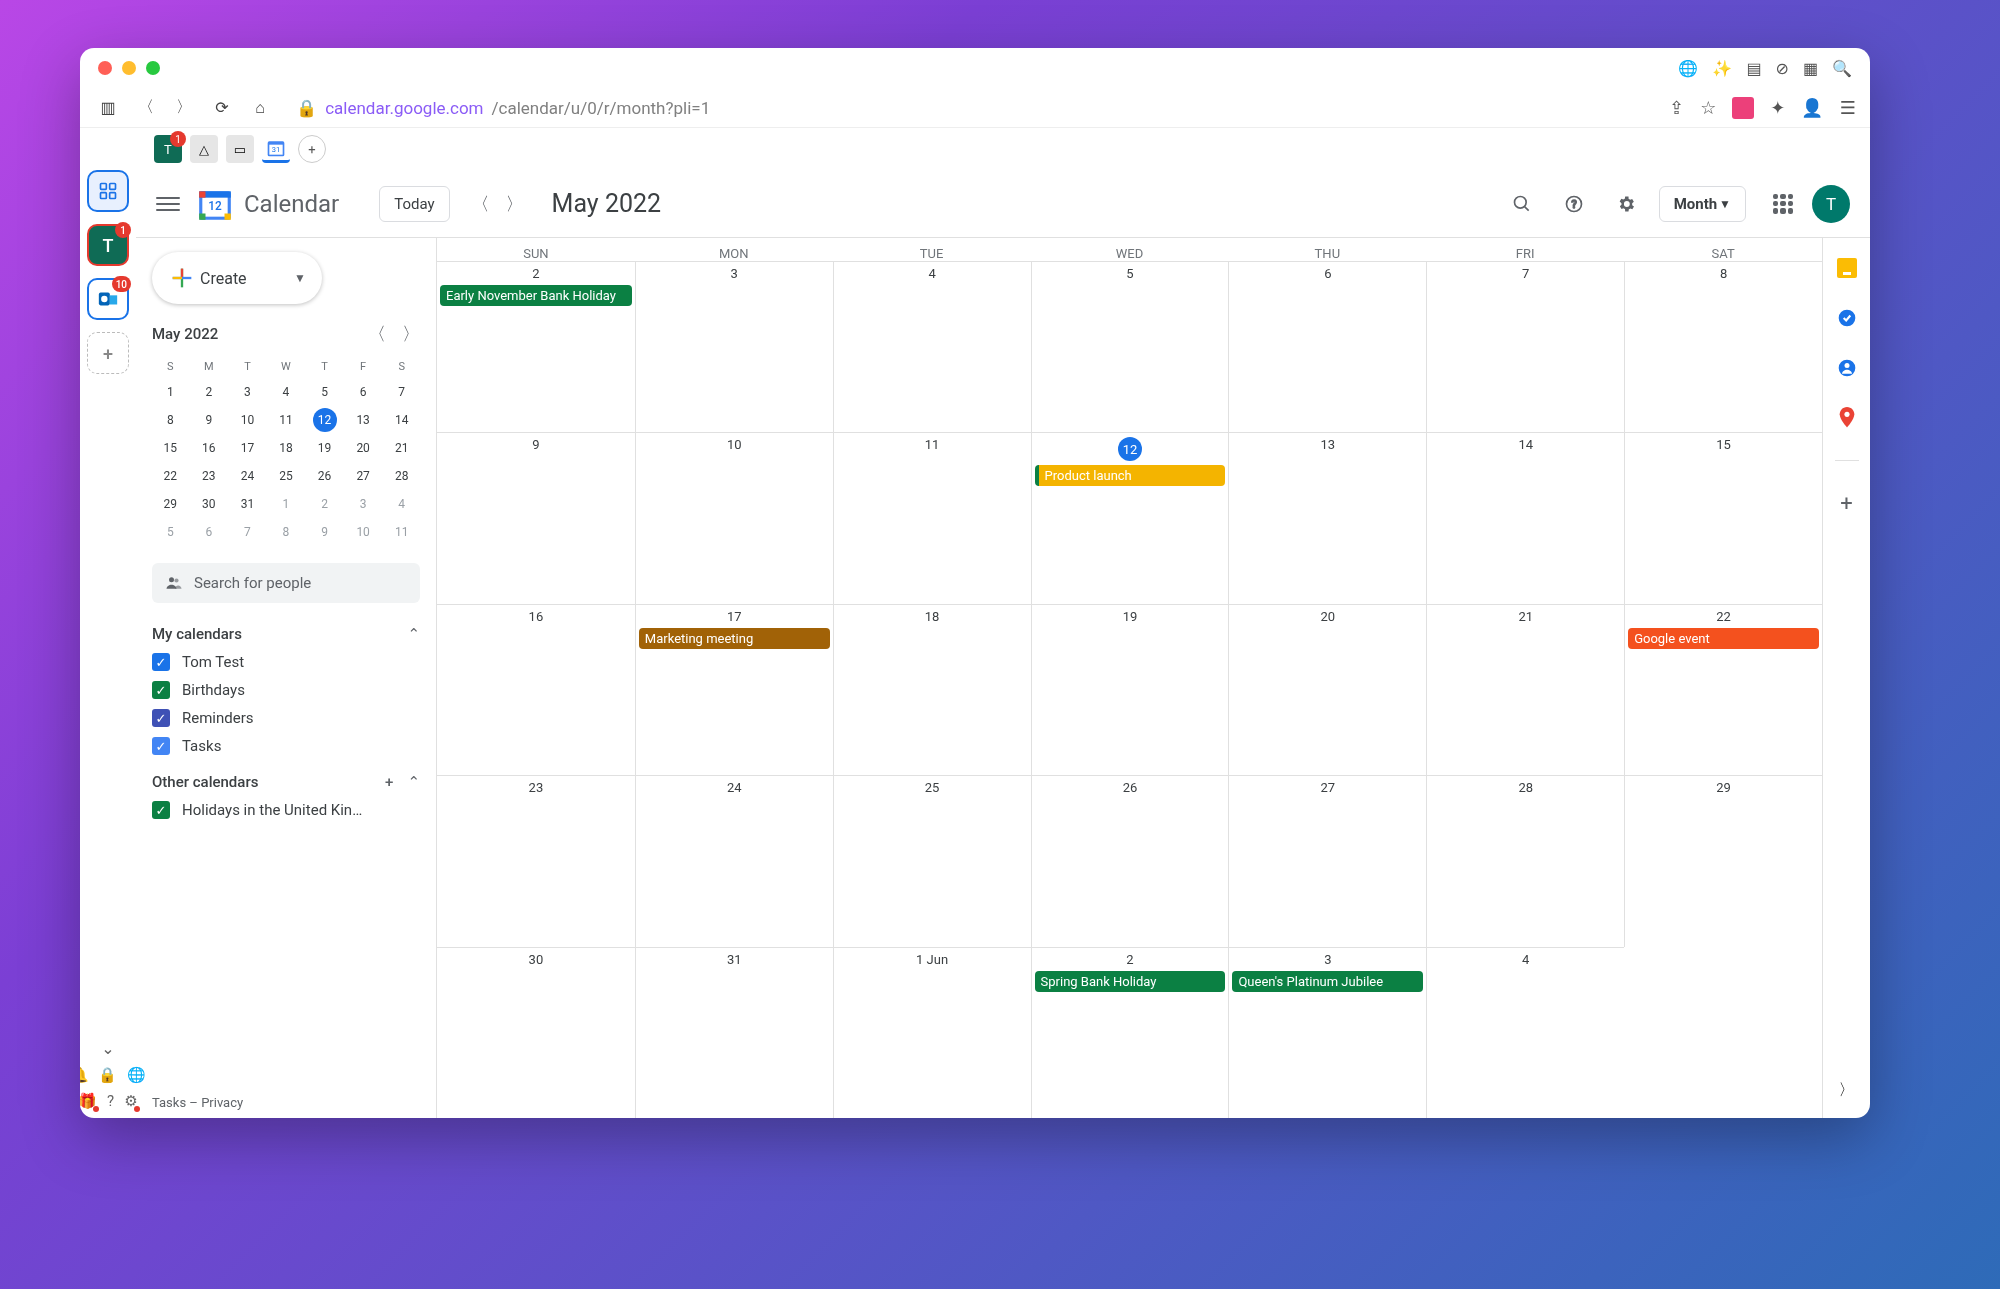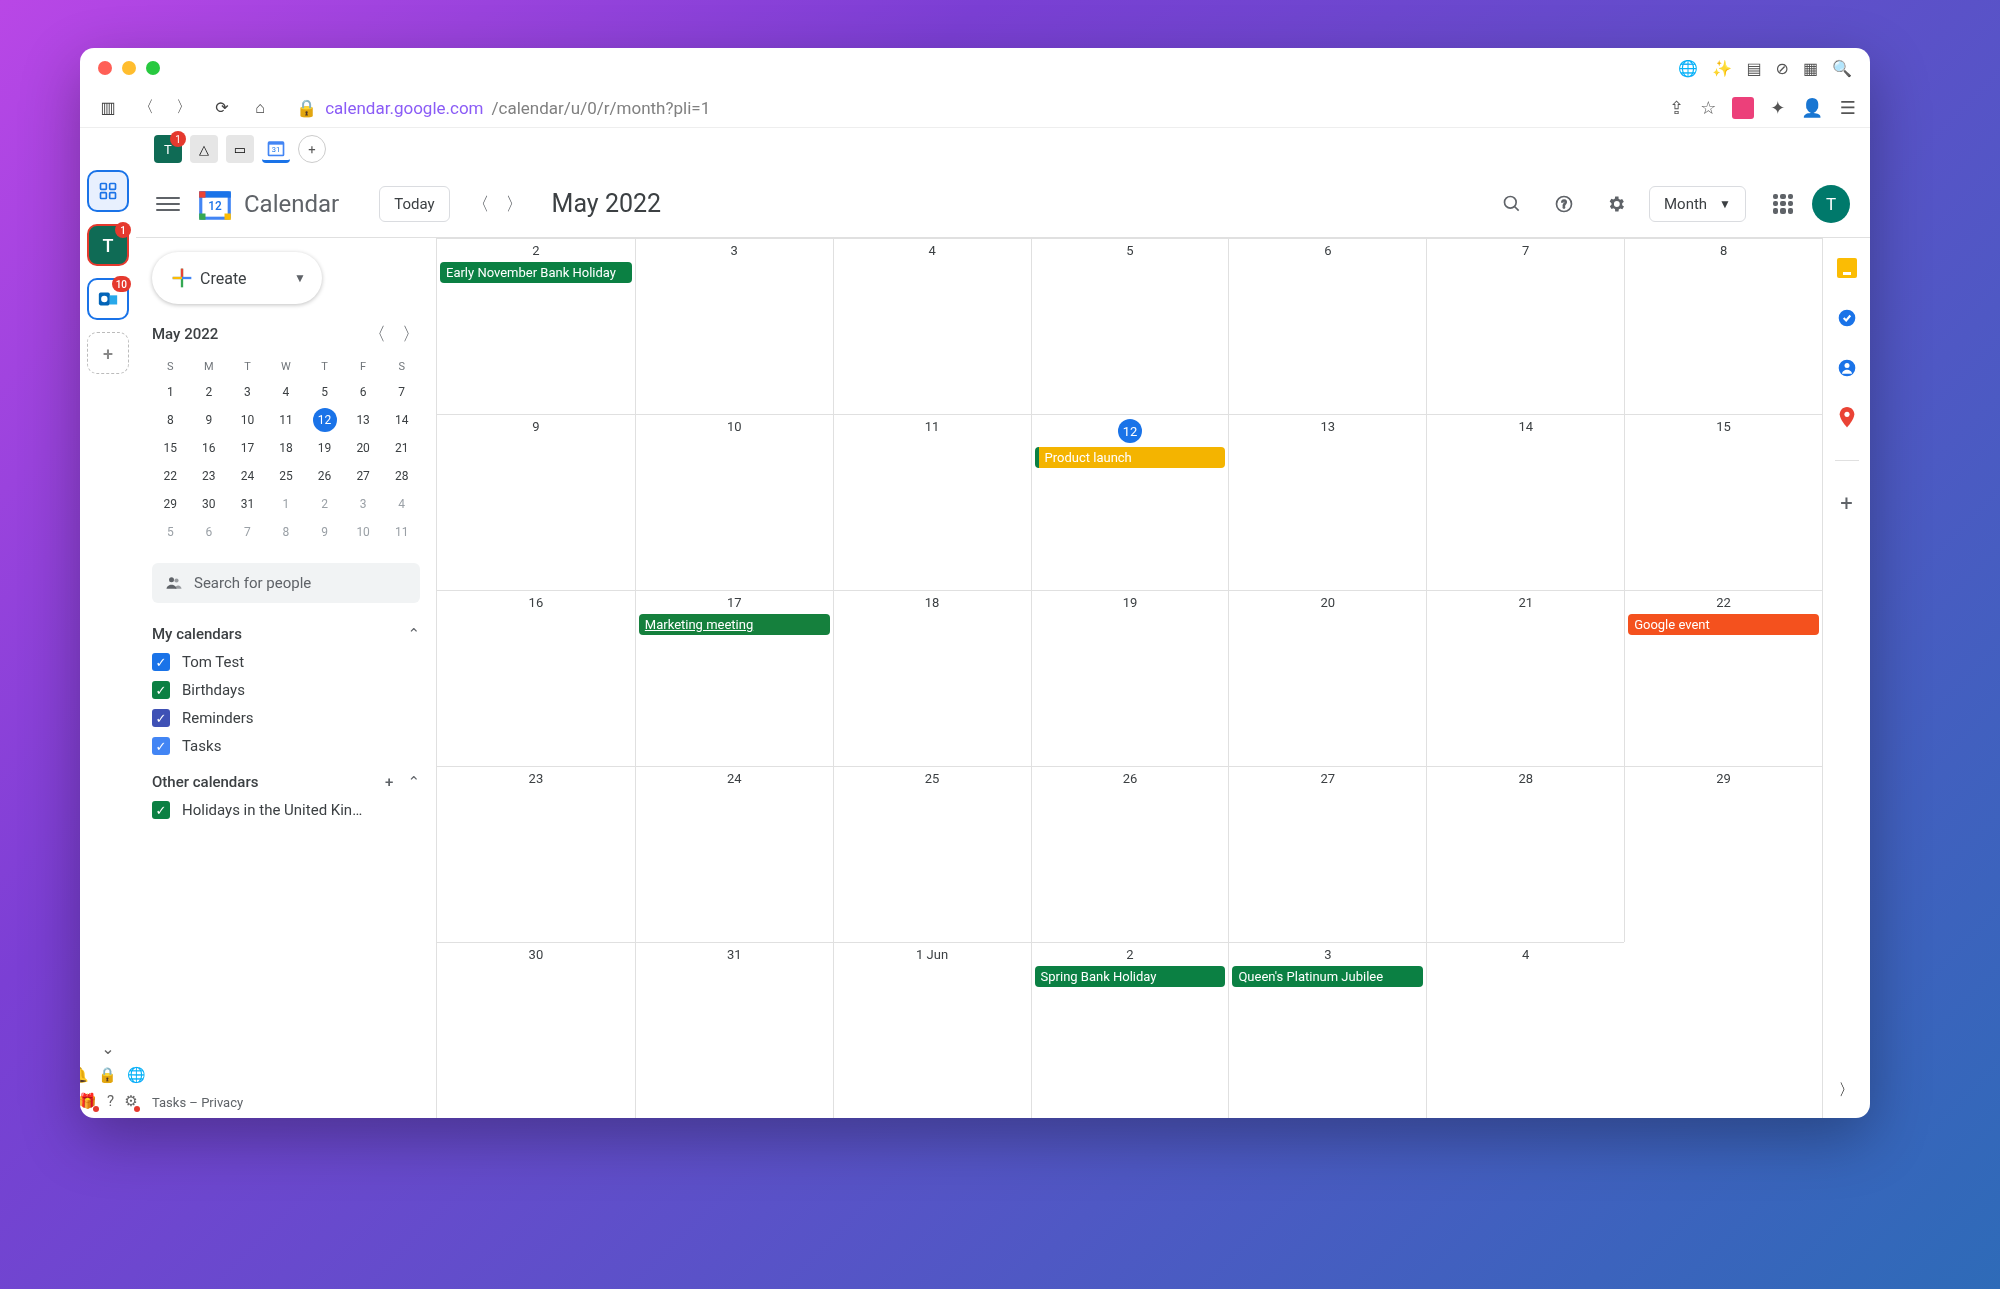--- a/index.html
+++ b/index.html
@@ -27,21 +27,21 @@
 .calheader { height:68px; display:flex; align-items:center; padding:0 20px; border-bottom:1px solid #e0e0e0; }
 .hamburger { width:24px; height:24px; display:flex; flex-direction:column; justify-content:center; gap:4px; margin-right:16px;}
 .hamburger span{height:2px;background:#5f6368;border-radius:2px;}
 .callogo { width:38px; height:38px; margin-right:10px; position:relative;}
 .calbrand { font-size:24px; color:#5f6368; margin-right:40px; }
 .todaybtn { padding:8px 14px; border:1px solid #dadce0; border-radius:6px; font-size:15px; color:#3c4043; margin-right:14px; }
 .navarrow { width:34px; height:34px; display:flex; align-items:center; justify-content:center; color:#5f6368; font-size:18px; border-radius:50%; }
 .headmonth { font-size:25px; color:#3c4043; margin-left:20px; }
 .headright { margin-left:auto; display:flex; align-items:center; gap:14px; }
 .iconbtn { width:38px; height:38px; display:flex; align-items:center; justify-content:center; color:#5f6368; border-radius:50%; font-size:19px; }
-.viewsel { padding:8px 14px; border:1px solid #dadce0; border-radius:6px; font-size:15px; color:#3c4043; display:flex; align-items:center; gap:12px;}
+.viewsel { padding:8px 14px; border:1px solid #dadce0; border-radius:6px; font-size:15px; color:#3c4043; display:flex; align-items:center; gap:2px;font-weight:bold;}
 .apps9 { width:20px; height:20px; display:grid; grid-template-columns:repeat(3,1fr); gap:2px; margin-left:8px;}
 .apps9 span{background:#5f6368; border-radius:2px;}
 .profcirc { width:38px; height:38px; border-radius:50%; background:#00796b; color:#fff; display:flex; align-items:center; justify-content:center; font-size:17px;}
 .calbody { flex:1; display:flex; overflow:hidden; }
 .sidebar { width:300px; padding:14px 16px 8px 16px; display:flex; flex-direction:column; overflow:hidden; }
 .createbtn { width:170px; height:52px; border-radius:28px; box-shadow:0 1px 4px rgba(0,0,0,0.25); display:flex; align-items:center; padding:0 16px; gap:4px; font-size:16px; color:#3c4043; margin-bottom:18px;}
 .minical { margin-bottom:10px; }
 .minihead { display:flex; align-items:center; font-size:15px; color:#3c4043; font-weight:500; margin-bottom:10px;}
 .minihead .arrows{margin-left:auto; display:flex; gap:16px; color:#5f6368; font-size:18px;}
 .minigrid { display:grid; grid-template-columns:repeat(7,1fr); gap:2px; font-size:12px; color:#3c4043; text-align:center; }
@@ -349,20 +349,29 @@
             </div>
 
           <div class="footer">
             <span>Tasks</span>
             <span>–</span>
             <span>Privacy</span>
           </div>
         </div>
 
         <div class="maingrid">
+          <div class="gridhead" id="gridhead">
+              <div>SUN</div>
+              <div>MON</div>
+              <div>TUE</div>
+              <div>WED</div>
+              <div>THU</div>
+              <div>FRI</div>
+              <div>SAT</div>
+            </div>
           <div class="gridbody" id="gridbody">
               <div class="cell">
                 <span class="daten">2</span>
                 <div class="ev" style="background: rgb(11, 128, 67);">Early November Bank Holiday</div>
               </div>
               <div class="cell">
                 <span class="daten">3</span>
               </div>
               <div class="cell">
                 <span class="daten">4</span>
@@ -399,21 +408,21 @@
                 <span class="daten">14</span>
               </div>
               <div class="cell">
                 <span class="daten">15</span>
               </div>
               <div class="cell">
                 <span class="daten">16</span>
               </div>
               <div class="cell">
                 <span class="daten">17</span>
-                <div class="ev" style="background: #15803d; text-decoration: underline;">Marketing meeting</div>
+                <div class="ev" style="background: #a16207;">Marketing meeting</div>
               </div>
               <div class="cell">
                 <span class="daten">18</span>
               </div>
               <div class="cell">
                 <span class="daten">19</span>
               </div>
               <div class="cell">
                 <span class="daten">20</span>
               </div>

